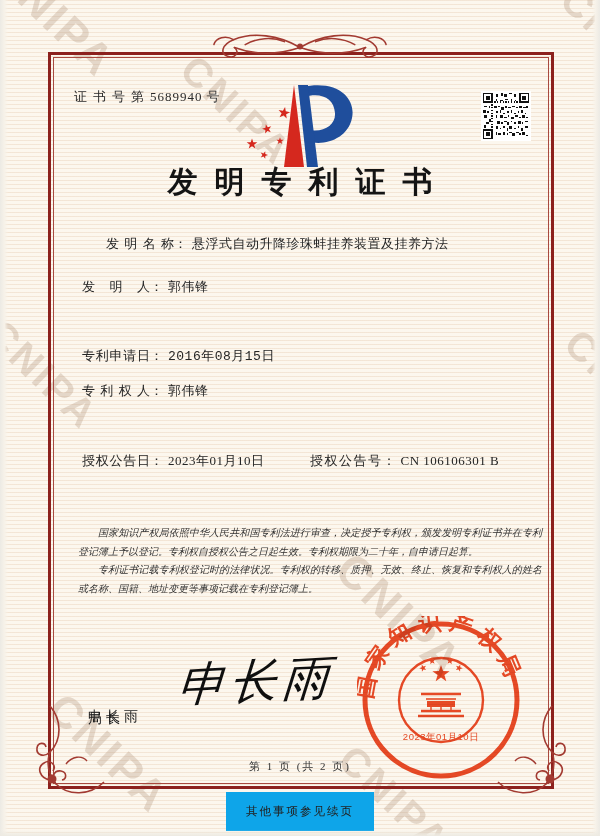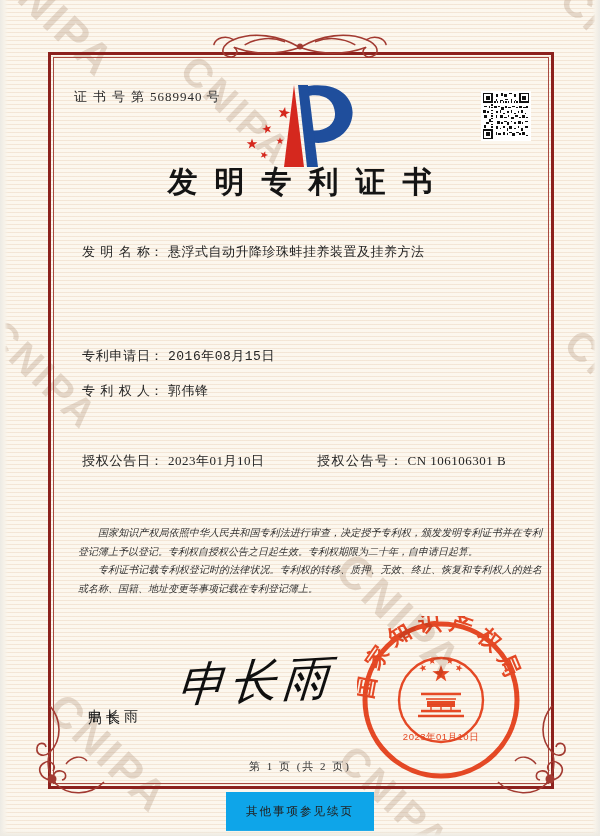--- a/index.html
+++ b/index.html
@@ -58,23 +58,23 @@
   .logo{position:absolute;left:238px;top:82px;width:122px;height:88px;}
 
   .qr{position:absolute;left:481px;top:91px;width:46px;height:46px;background:#fff;padding:2px;}
 
   .title{position:absolute;top:162px;left:0;width:100%;text-align:center;
     font-size:30px;font-weight:bold;color:#141414;letter-spacing:17px;text-indent:17px;}
 
   .row{position:absolute;left:82px;width:470px;font-size:13px;color:#252525;white-space:nowrap;}
   .row .lbl{display:inline-block;width:68px;text-align:justify;text-align-last:justify;}
   .row .val{margin-left:5px;letter-spacing:0.5px;}
-  .r1{top:243px;} .r2{top:278px;} .r3{top:312px;} .r4{top:347px;font-family:Liberation Mono, monospace;}
+  .r1{top:235px;margin-left:24px;} .r2{top:278px;} .r3{top:312px;} .r4{top:347px;font-family:Liberation Mono, monospace;}
   .r5{top:382px;} .r6{top:417px;} .r7{top:452px;}
-  .pair2{position:absolute;left:235px;top:0;}
+  .pair2{position:absolute;left:228px;top:0;}
   .pair2 .lbl2{letter-spacing:1.5px;}
 
   .paras{position:absolute;left:78px;top:480px;width:464px;font-size:10px;
     line-height:18.5px;color:#333;font-style:italic;text-align:justify;margin-top:44px;}
   .paras p{margin:0;text-indent:2em;}
 
   .signer-title{position:absolute;left:88px;top:678px;font-size:14px;letter-spacing:4px;color:#1d1d1d;margin-top:32px;}
   .signer-name{position:absolute;left:88px;top:708px;font-size:14px;letter-spacing:4px;color:#1d1d1d;}
 
   .signature{position:absolute;left:178px;top:650px;width:170px;
@@ -272,20 +272,23 @@
         <rect x="28" y="28" width="2" height="2"></rect>
         <rect x="31" y="30" width="1" height="1"></rect>
     </g>
   </svg>
 
   <div class="title">发明专利证书</div>
 
   <div class="row r1">
     <span class="lbl">发明名称</span><span>：</span><span class="val">悬浮式自动升降珍珠蚌挂养装置及挂养方法</span>
   </div>
+  <div class="row r2">
+    <span class="lbl">发明人</span><span>：</span><span class="val">郭伟锋</span>
+  </div>
   <div class="row r4">
     <span class="lbl">专利申请日</span><span>：</span><span class="val">2016年08月15日</span>
   </div>
   <div class="row r5">
     <span class="lbl">专利权人</span><span>：</span><span class="val">郭伟锋</span>
   </div>
   <div class="row r7">
     <span class="lbl">授权公告日</span><span>：</span><span class="val">2023年01月10日</span>
     <span class="pair2">
       <span class="lbl2">授权公告号</span><span>：</span><span class="val">CN 106106301 B</span>

